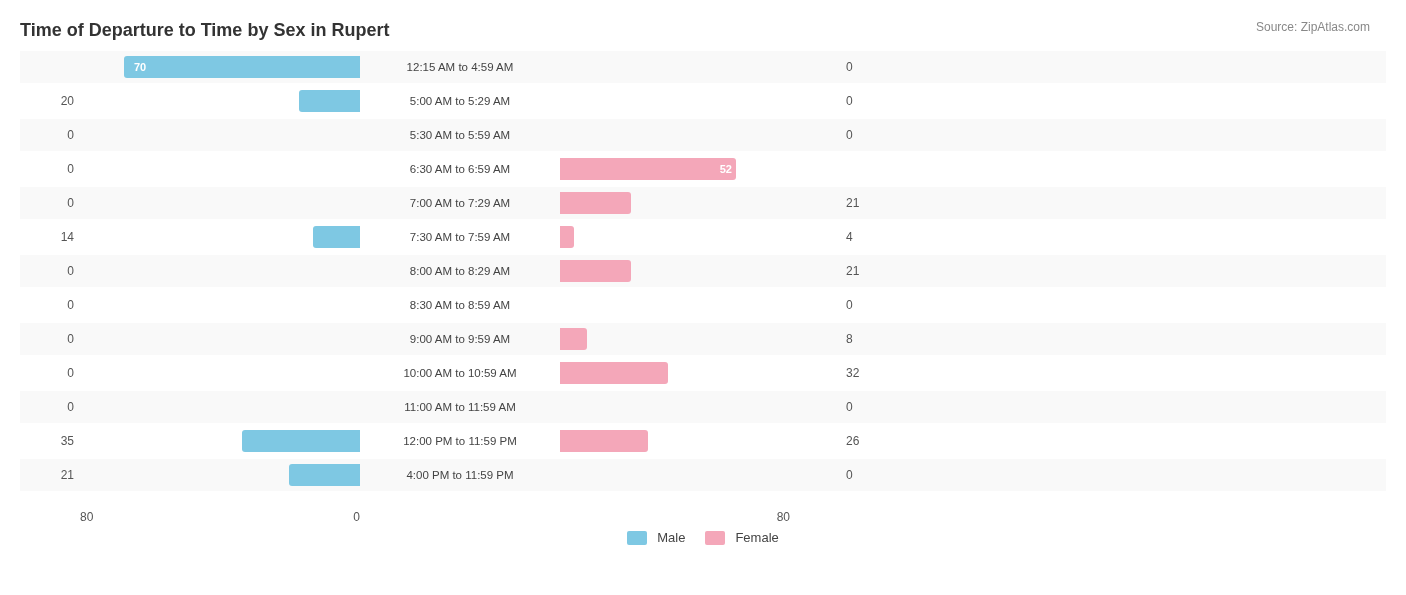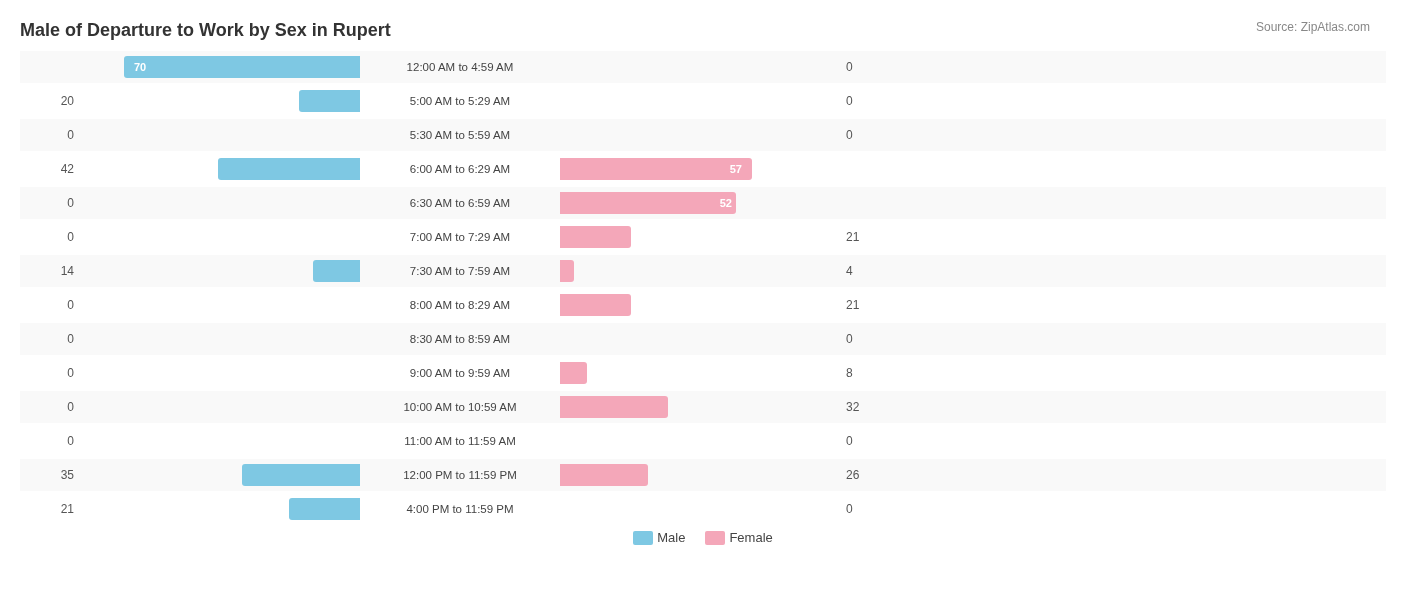--- a/index.html
+++ b/index.html
@@ -113,79 +113,66 @@
     .legend {
       display: flex;
       justify-content: center;
       align-items: center;
       gap: 20px;
       margin-top: 6px;
     }
     .legend-item {
       display: flex;
       align-items: center;
-      gap: 4px;
+      gap: 10px;
       font-size: 13px;
       color: #444;
     }
     .legend-box {
       width: 20px;
       height: 14px;
       border-radius: 2px;
     }
     .male-legend { background: #7ec8e3; }
     .female-legend { background: #f4a7b9; }
   </style>
 </head>
 <body>
 
 <div class="chart-container">
-  <div class="chart-title">Male of Departure to Work by Sex in Rupert</div>
+  <div class="chart-title">Time of Departure to Time by Sex in Rupert</div>
   <div class="source-text">Source: ZipAtlas.com</div>
 
   <div class="chart-area" id="chart-rows">
   <div class="row">
         <div class="male-val"></div>
         <div class="male-bar-area">
           <div class="male-bar" style="width: 236px; display: flex; align-items: center; justify-content: flex-start; padding-left: 6px;">
             <span class="val-on-bar">70</span>
           </div>
         </div>
-        <div class="label-cell">12:00 AM to 4:59 AM</div>
+        <div class="label-cell">12:15 AM to 4:59 AM</div>
         <div class="female-bar-area"></div>
         <div class="female-val">0</div>
       </div>
       <div class="row">
         <div class="male-val">20</div>
         <div class="male-bar-area">
           <div class="male-bar" style="width: 61px;"></div>
         </div>
         <div class="label-cell">5:00 AM to 5:29 AM</div>
         <div class="female-bar-area"></div>
         <div class="female-val">0</div>
       </div>
       <div class="row">
         <div class="male-val">0</div>
         <div class="male-bar-area"></div>
         <div class="label-cell">5:30 AM to 5:59 AM</div>
         <div class="female-bar-area"></div>
         <div class="female-val">0</div>
-      </div>
-      <div class="row">
-        <div class="male-val">42</div>
-        <div class="male-bar-area">
-          <div class="male-bar" style="width: 142px;"></div>
-        </div>
-        <div class="label-cell">6:00 AM to 6:29 AM</div>
-        <div class="female-bar-area">
-          <div class="female-bar" style="width: 192px; display: flex; align-items: center; justify-content: flex-end; padding-right: 6px;">
-            <span class="val-on-bar">57</span>
-          </div>
-        </div>
-        <div class="female-val"></div>
       </div>
       <div class="row">
         <div class="male-val">0</div>
         <div class="male-bar-area"></div>
         <div class="label-cell">6:30 AM to 6:59 AM</div>
         <div class="female-bar-area">
           <div class="female-bar" style="width: 176px; display: flex; align-items: center; justify-content: flex-end; ">
             <span class="val-on-bar">52</span>
           </div>
         </div>

